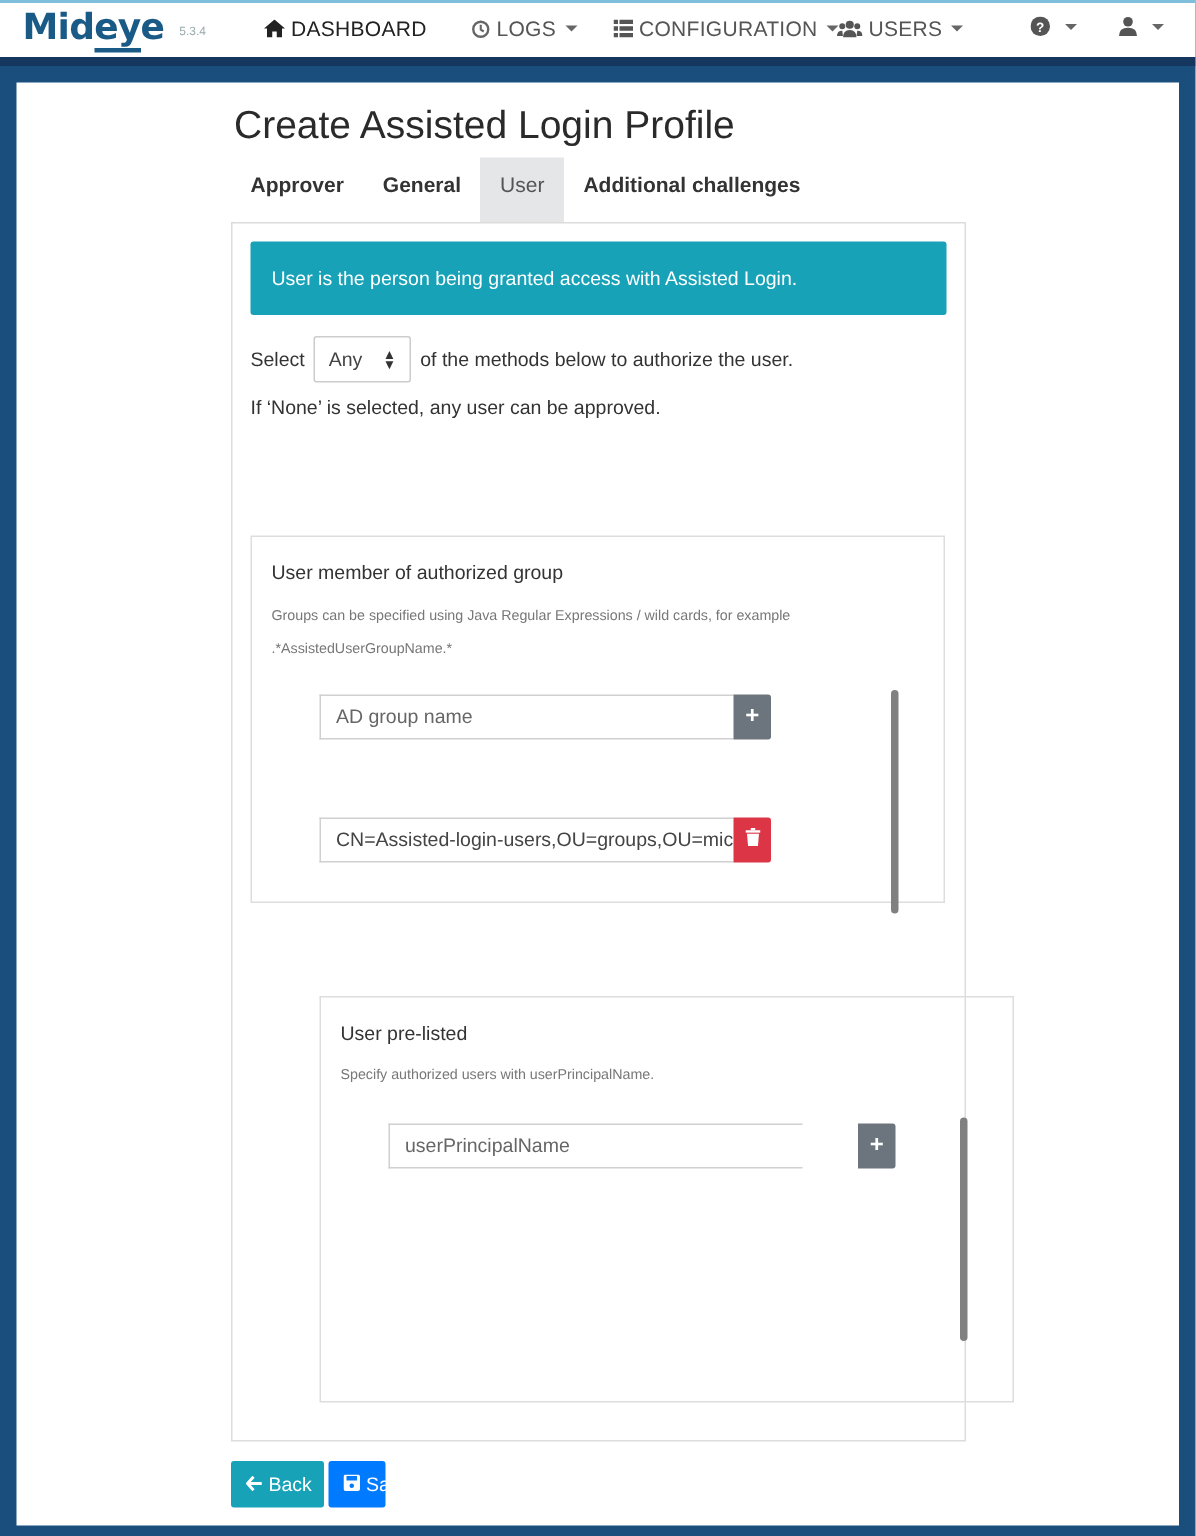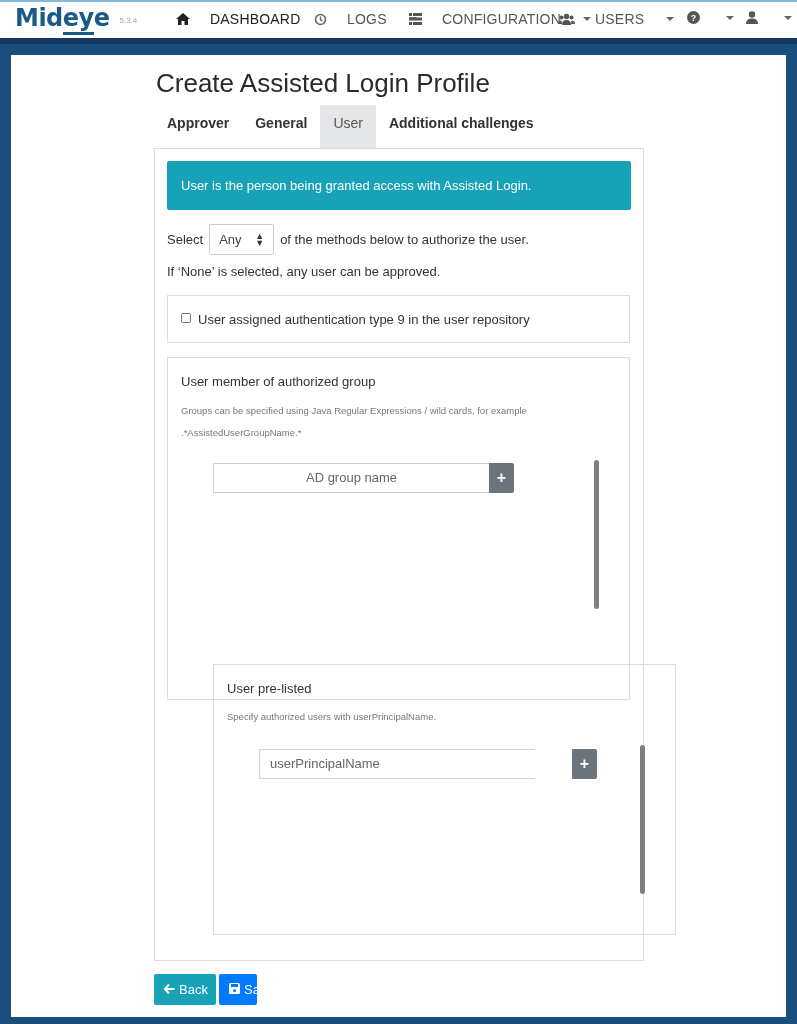--- a/index.html
+++ b/index.html
@@ -3,21 +3,21 @@
 <meta charset="utf-8">
 <style>
   * { box-sizing: border-box; margin: 0; padding: 0; }
   html, body { width: 797px; height: 1024px; overflow: hidden; }
   body { font-family: "Liberation Sans", "DejaVu Sans", sans-serif; background: #1a4e7c; color: #212529; position: relative; }
   .topbar { position: absolute; left: 0; top: 0; width: 797px; height: 38px; background: #fff; border-top: 2px solid #7fbfdc; display: flex; align-items: center; }
   .brand { position: absolute; left: 15px; top: 1px; display: flex; align-items: flex-start; justify-content: space-between; }
   .brand-logo { font-family: "DejaVu Sans", sans-serif; font-weight: bold; font-size: 24px; color: #1a5a86; letter-spacing: -0.5px; line-height: 30px; }
   .brand-logo .u { border-bottom: 3px solid #1a5a86; }
   .brand-version { font-size: 8px; color: #9aa; margin-left: 10px; margin-top: 13px; }
-  .nav-item { position: absolute; top: 9px; font-size: 14px; color: #555; display: flex; align-items: center; gap: 20px; letter-spacing: 0.2px; }
+  .nav-item { position: absolute; top: 9px; font-size: 14px; color: #555; display: flex; align-items: center; gap: 4px; letter-spacing: 0.2px; }
   .nav-item.active { color: #222; }
   .nav-item svg { display: block; }
   .caret { width: 0; height: 0; border-left: 4px solid transparent; border-right: 4px solid transparent; border-top: 4px solid #666; margin-left: 2px; }
   .navband { position: absolute; left: 0; top: 38px; width: 797px; height: 6px; background: #15365e; }
   .page { position: absolute; left: 11px; top: 55px; width: 775px; height: 962px; background: #fff; }
   .title { position: absolute; left: 145px; top: 13px; font-size: 26px; color: #2a2a2a; font-weight: normal; }
   .tabs { position: absolute; left: 143px; top: 50px; height: 43px; display: flex; }
   .tab { padding: 0 13px; height: 43px; line-height: 36px; font-size: 14px; font-weight: bold; color: #333; }
   .tab.active { background: #e5e6e8; color: #555; font-weight: normal; }
   .card { position: absolute; left: 143px; top: 93px; width: 490px; height: 813px; border: 1px solid #dcdcdc; }
@@ -142,39 +142,45 @@
         <span class="select-arrows">
             <span>▲</span>
             <span>▼</span>
           </span>
       </div>
       <span>of the methods below to authorize the user.</span>
     </div>
 
     <div class="note">If ‘None’ is selected, any user can be approved.</div>
 
-    <div class="subcard" style="top:146px; height:48px;">
-      <div class="check-row">
-        <span class="checkbox"></span>
-        <span>User assigned authentication type 9 in the user repository</span>
-      </div>
-    </div>
-
-    <div class="subcard" style="top:208px; height:343px;text-align:center;">
+
+    <div class="subcard" style="top:208px; height:245px;">
       <div class="sc-title" style="top:16px;">User member of authorized group</div>
       <div class="sc-help" style="top:47px;">Groups can be specified using Java Regular Expressions / wild cards, for example</div>
       <div class="sc-help" style="top:69px;">.*AssistedUserGroupName.*</div>
 
       <div class="input-group" style="top:105px;">
         <div class="input">AD group name</div>
         <div class="btn-add">
             <span>+</span>
           </div>
       </div>
 
+      <div class="input-group" style="top:187px;">
+        <div class="input filled">CN=Assisted-login-users,OU=groups,OU=mic</div>
+        <div class="btn-del">
+          <span>
+            <svg width="10" height="12" viewBox="0 0 10 12">
+                <rect x="0" y="1.5" width="10" height="1.6" fill="#fff"></rect>
+                <rect x="3.5" y="0" width="3" height="1.5" fill="#fff"></rect>
+                <path d="M1 3.8 H9 L8.3 12 H1.7 Z" fill="#fff"></path>
+              </svg>
+          </span>
+        </div>
+      </div>
 
       <div class="scroll" style="left:426px; top:102px; height:149px;"></div>
     </div>
 
     <div class="subcard" style="top:515px; height:271px;margin-left:46px;">
       <div class="sc-title" style="top:16px;">User pre-listed</div>
       <div class="sc-help" style="top:46px;">Specify authorized users with userPrincipalName.</div>
 
       <div class="input-group" style="top:84px;gap:37px;">
         <div class="input">userPrincipalName</div>

